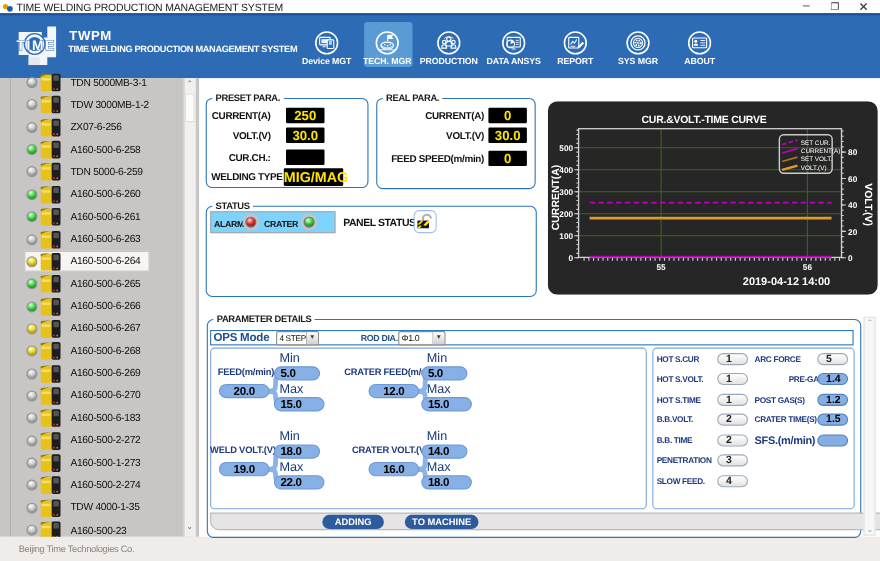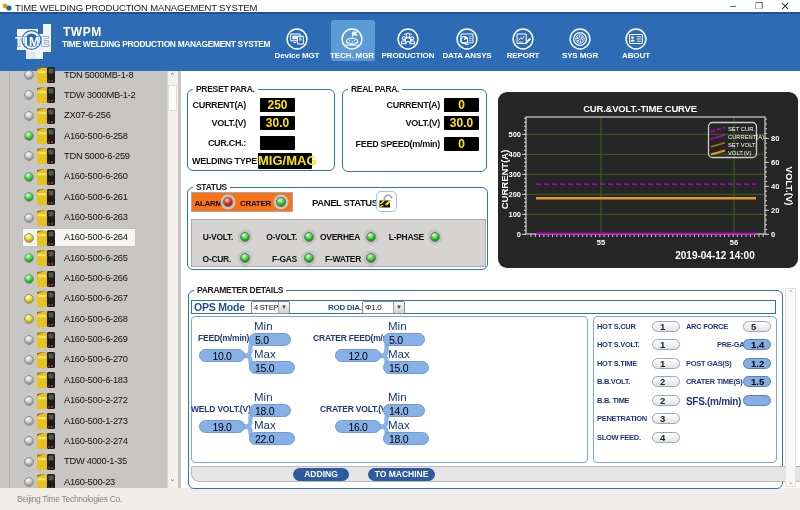--- a/index.html
+++ b/index.html
@@ -6,21 +6,21 @@
 .abs{position:absolute}
 .fs{position:absolute;border:1px solid #2e75b6;border-radius:6px}
 .fs>.lg{position:absolute;top:-6px;left:5px;background:#fff;padding:0 3px;font-size:8.5px;font-weight:bold;color:#1a1a1a;letter-spacing:-0.3px;white-space:nowrap}
 .blk{position:absolute;background:#000;color:#ffe400;font-weight:bold;font-size:12px;text-align:center;line-height:14px;border-radius:1px}
 .lbl{position:absolute;font-size:9px;font-weight:bold;color:#111;letter-spacing:-0.3px;white-space:nowrap}
 .led{position:absolute;width:10px;height:10px;border-radius:50%;border:1px solid #6f6f6f;box-shadow:0 0 0 2.5px #c6c4c2,0 1px 2px rgba(0,0,0,.3), inset 0 -2px 2px rgba(0,0,0,.25)}
 .led.g,.sled.g{background:radial-gradient(circle at 35% 28%,#d6ffd6 0%,#44dd44 45%,#18a018 100%)}
 .led.r,.sled.r{background:radial-gradient(circle at 35% 28%,#ffd0d0 0%,#ee3333 45%,#a01010 100%)}
 .led.y,.sled.y{background:radial-gradient(circle at 35% 28%,#ffffd0 0%,#f0e020 45%,#c8b400 100%)}
 .led.n,.sled.n{background:radial-gradient(circle at 35% 28%,#f8f8f8 0%,#cfcfcf 45%,#9a9a9a 100%)}
-.pill{position:absolute;background:#87b0e6;border:1px solid #6d9ad4;border-radius:7px;font-size:10.5px;font-weight:normal;color:#000;text-align:center;line-height:12px;height:13px;letter-spacing:-0.3px}
+.pill{position:absolute;background:#87b0e6;border:1px solid #6d9ad4;border-radius:7px;font-size:10.5px;font-weight:bold;color:#000;text-align:center;line-height:12px;height:13px;letter-spacing:-0.3px}
 .gpill{position:absolute;background:linear-gradient(#ffffff,#e2e2e2);border:1px solid #9aa7b8;border-radius:6px;font-size:9.5px;font-weight:bold;color:#222;height:11px;line-height:10px;padding-left:7px}
 .bpill{position:absolute;background:#85aee3;border:1px solid #4f81bd;border-radius:6px;font-size:9.5px;font-weight:bold;color:#000;height:11px;line-height:10px;padding-left:7px}
 .nlb{position:absolute;font-size:8.5px;font-weight:bold;color:#1f3880;letter-spacing:-0.2px;white-space:nowrap}
 .mm{position:absolute;font-size:11.5px;color:#16387c;white-space:nowrap}
 .btn{position:absolute;background:#2d5b9e;border-radius:7px;color:#fff;font-size:8.5px;font-weight:bold;text-align:center;line-height:13px;height:13px}
 .drop{position:absolute;height:13px;background:#fff;border:1px solid #8a8a8a;font-size:8px;color:#111;line-height:12px;padding-left:2px;letter-spacing:-0.3px}
 .drop .db{position:absolute;right:0;top:0;width:11px;height:11px;background:linear-gradient(#fdfdfd,#d0d0d0);border-left:1px solid #a5a5a5;border-radius:0 2px 2px 0;text-align:center;line-height:10px;font-size:6px;color:#444;padding-left:0;letter-spacing:0}
 .sideitem{position:absolute;left:0;width:168px;height:20px}
 .sideitem .txt{position:absolute;left:64px;top:4.5px;font-size:9.3px;color:#101010;letter-spacing:-0.25px;white-space:nowrap}
 .sled{position:absolute;left:24px;top:5px;width:10px;height:10px;border-radius:50%;border:1px solid #909090;box-shadow:inset 0 -2px 2px rgba(0,0,0,.2)}
@@ -167,21 +167,21 @@
         <div class="sled n" style=""></div>
         <svg style="position:absolute;left:36px;top:0px" width="21" height="20" viewBox="0 0 21 20">
           <rect x="1" y="3" width="13" height="15" rx="1.5" fill="#e8c21c"></rect>
           <path d="M1 5 q6-3.5 13-2.5 V3 q-7-1.5-13 0 z" fill="#8f7708"></path>
           <rect x="11" y="2" width="8" height="16" rx="1.5" fill="#1d1d1d"></rect>
           <rect x="12.5" y="3.5" width="5" height="5" rx="0.8" fill="#555"></rect>
           <rect x="2" y="6" width="8" height="2.2" fill="#f7e06a"></rect>
           <circle cx="13" cy="16" r="1" fill="#cc2200"></circle>
           <circle cx="16" cy="16" r="0.8" fill="#888"></circle>
         </svg>
-        <div class="txt">TDN 5000MB-1-8</div>
+        <div class="txt">TDN 5000MB-3-1</div>
       </div>
       <div class="sideitem" style="top:14.3px">
         <div class="sled n" style=""></div>
         <svg style="position:absolute;left:36px;top:0px" width="21" height="20" viewBox="0 0 21 20">
           <rect x="1" y="3" width="13" height="15" rx="1.5" fill="#e8c21c"></rect>
           <path d="M1 5 q6-3.5 13-2.5 V3 q-7-1.5-13 0 z" fill="#8f7708"></path>
           <rect x="11" y="2" width="8" height="16" rx="1.5" fill="#1d1d1d"></rect>
           <rect x="12.5" y="3.5" width="5" height="5" rx="0.8" fill="#555"></rect>
           <rect x="2" y="6" width="8" height="2.2" fill="#f7e06a"></rect>
           <circle cx="13" cy="16" r="1" fill="#cc2200"></circle>
@@ -461,51 +461,35 @@
  <div class="lbl" style="right:46px;top:10px">CURRENT(A)</div>
     <div class="blk" style="left:101px;top:8px;width:35px;height:14px">0</div>
  <div class="lbl" style="right:46px;top:28px">VOLT.(V)</div>
     <div class="blk" style="left:101px;top:26px;width:35px;height:14px">30.0</div>
  <div class="lbl" style="right:46px;top:49px">FEED SPEED(m/min)</div>
     <div class="blk" style="left:101px;top:47px;width:35px;height:14px">0</div>
 </div>
 
 <div class="fs" style="left:187px;top:187px;width:301px;height:83px">
  <span class="lg">STATUS</span>
- <div class="abs" style="left:3px;top:4px;width:102px;height:20px;background:#f97316;border:1px solid #a9a9a9">
+ <div class="abs" style="left:3px;top:4px;width:114px;height:20px;background:#7dd3fc;border:1px solid #a9a9a9">
   <div class="lbl" style="left:2.5px;top:6px;font-size:8px">ALARM</div>
   <div class="led r" style="left:31px;top:4px"></div>
   <div class="lbl" style="left:48px;top:6px;font-size:8px">CRATER</div>
   <div class="led g" style="left:84px;top:4px"></div>
  </div>
  <div class="lbl" style="left:124px;top:8.5px;font-size:9.5px;letter-spacing:-0.4px">PANEL STATUS</div>
  <div class="abs" style="left:188px;top:3px;width:21px;height:21px;border:1px solid #9dc3e6;border-radius:5px;background:#fff">
   <svg width="19" height="19" viewBox="0 0 19 19">
    <path d="M7.5 8.5 V6.8 a3.6 3.6 0 0 1 6.6 -2 l0.9 1.8" fill="none" stroke="#b0b0b0" stroke-width="1.8"></path>
    <rect x="2.5" y="8.5" width="10.5" height="7" fill="#151515"></rect>
    <path d="M2.5 12 l3.5 -3.5 h2.2 l-3.5 3.5 z M7.8 12.5 l3.8 -3.8 h1.4 v1.8 l-3 3 z M2.5 15 l1.8 -1.8 h2.4 l-2.3 2.3 z" fill="#ffdf00"></path>
   </svg>
  </div>
 
- <div class="abs" style="left:3px;top:31px;width:295px;height:48px;background:#d6d3d3;border:1px solid #a9a9a9">
-  <div class="lbl" style="right:252px;top:12px;font-size:8.5px">U-VOLT.</div>
-      <div class="led g" style="left:48px;top:11.5px"></div>
-  <div class="lbl" style="right:188px;top:12px;font-size:8.5px">O-VOLT.</div>
-      <div class="led g" style="left:112px;top:11.5px"></div>
-  <div class="lbl" style="right:125px;top:12px;font-size:8.5px">OVERHEA</div>
-      <div class="led g" style="left:174px;top:11.5px"></div>
-  <div class="lbl" style="right:61px;top:12px;font-size:8.5px">L-PHASE</div>
-      <div class="led g" style="left:238px;top:11.5px"></div>
-  <div class="lbl" style="right:254px;top:34px;font-size:8.5px">O-CUR.</div>
-      <div class="led g" style="left:48px;top:33px"></div>
-  <div class="lbl" style="right:188px;top:34px;font-size:8.5px">F-GAS</div>
-      <div class="led g" style="left:112px;top:33px"></div>
-  <div class="lbl" style="right:124px;top:34px;font-size:8.5px">F-WATER</div>
-      <div class="led g" style="left:174px;top:33px"></div>
- </div>
 </div>
 
 <svg class="abs" style="left:498px;top:92px" width="300" height="176" viewBox="0 0 300 176">
  <rect x="0" y="0" width="300" height="176" rx="9" fill="#262626"></rect>
  <text x="142" y="20" text-anchor="middle" font-size="9.5" font-weight="bold" fill="#fff" letter-spacing="-0.2">CUR.&amp;VOLT.-TIME CURVE</text>
  <g id="grid" stroke="#3c641e" stroke-width="1">
   <line x1="28" y1="42.3" x2="267" y2="42.3"></line>
       <line x1="28" y1="62.3" x2="267" y2="62.3"></line>
   <line x1="28" y1="82.3" x2="267" y2="82.3"></line>
       <line x1="28" y1="102.3" x2="267" y2="102.3"></line>
@@ -685,21 +669,21 @@
 
 <div class="abs" style="left:191px;top:316px;width:397px;height:147px;background:#fff;border:1px solid #7da7dc;border-radius:4px"></div>
 
 <div class="abs" style="left:593px;top:316px;width:184px;height:147px;background:#fff;border:1px solid #7da7dc;border-radius:4px"></div>
 <div id="groups">
     <div class="nlb" style="left:198px;top:333px">FEED(m/min)</div>
     <svg class="abs" style="left:243px;top:330px" width="18" height="46" viewBox="0 0 18 46">
       <path d="M0.5 25.7 C8 25.4 7.5 23 7.5 17.5 C7.5 11.5 9.5 9.3 17 9.3" fill="none" stroke="#8bb3e6" stroke-width="4.4"></path>
       <path d="M0.5 25.7 C8 26 7.5 28.4 7.5 30.5 C7.5 36.2 9.5 38.2 17 38.2" fill="none" stroke="#8bb3e6" stroke-width="4.4"></path>
     </svg>
-    <div class="pill" style="left:199px;top:349px;width:46px">10.0</div>
+    <div class="pill" style="left:199px;top:349px;width:46px">20.0</div>
     <div class="mm" style="left:254px;top:320px">Min</div>
     <div class="pill" style="left:249px;top:333px;width:42px;text-align:left;padding-left:5px">5.0</div>
     <div class="mm" style="left:254px;top:348px">Max</div>
     <div class="pill" style="left:249px;top:361px;width:46px;text-align:left;padding-left:5px">15.0</div>
     <div class="nlb" style="left:313px;top:333px">CRATER FEED(m/min)</div>
     <svg class="abs" style="left:379px;top:330px" width="18" height="46" viewBox="0 0 18 46">
       <path d="M0.5 25.7 C8 25.4 7.5 23 7.5 17.5 C7.5 11.5 9.5 9.3 17 9.3" fill="none" stroke="#8bb3e6" stroke-width="4.4"></path>
       <path d="M0.5 25.7 C8 26 7.5 28.4 7.5 30.5 C7.5 36.2 9.5 38.2 17 38.2" fill="none" stroke="#8bb3e6" stroke-width="4.4"></path>
     </svg>
     <div class="pill" style="left:335px;top:349px;width:46px">12.0</div>

